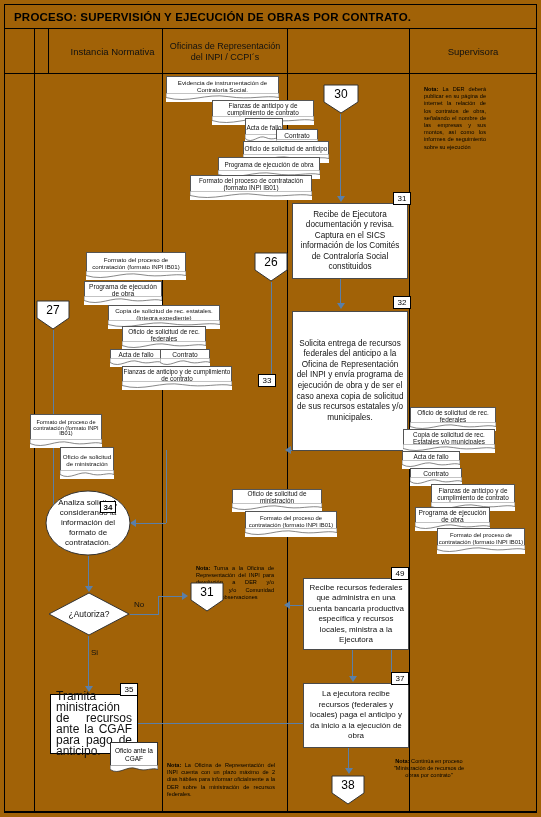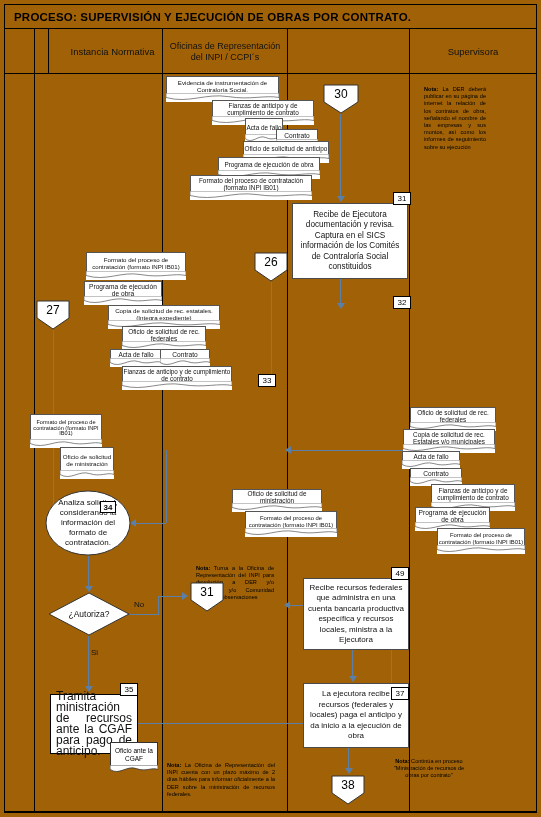--- a/index.html
+++ b/index.html
@@ -171,20 +171,23 @@
   <div class="proc" style="left:292px;top:203px;width:116px;height:76px;font-size:8.2px;line-height:10.5px;">
     <span>Recibe de Ejecutora documentación y revisa. Captura en el SICS información de los Comités de Contraloría Social constituidos</span>
   </div>
   <div class="numbox" style="left:393px;top:192px;width:18px;height:13px;">
     <span>31</span>
   </div>
 
   <div class="conn v" style="left:340px;top:279px;height:26px;"></div>
   <div class="arrow down" style="left:337px;top:303px;"></div>
 
+  <div class="proc" style="left:292px;top:311px;width:116px;height:140px;font-size:8.2px;line-height:10.6px;">
+    <span>Solicita entrega de recursos federales del anticipo a la Oficina de Representación del INPI y envía programa de ejecución de obra y de ser el caso anexa copia de solicitud de sus recursos estatales y/o municipales.</span>
+  </div>
   <div class="numbox" style="left:393px;top:296px;width:18px;height:13px;">
     <span>32</span>
   </div>
 
   <div class="doc" style="left:410px;top:407px;width:86px;height:24px;">
     <div class="docbody" style="font-size:6.4px;">
         <span>Oficio de solicitud de rec. federales</span>
       </div>
     <div class="docwave">
         <svg viewBox="0 0 100 10" preserveAspectRatio="none">
@@ -463,21 +466,21 @@
   <div class="numbox" style="left:391px;top:567px;width:18px;height:13px;">
     <span>49</span>
   </div>
 
   <div class="conn v" style="left:352px;top:650px;height:28px;"></div>
   <div class="arrow down" style="left:349px;top:676px;"></div>
 
   <div class="proc" style="left:303px;top:683px;width:106px;height:65px;font-size:8px;line-height:10.5px;">
     <span>La ejecutora recibe recursos (federales y locales) paga el anticipo y da inicio a la ejecución de obra</span>
   </div>
-  <div class="numbox" style="left:391px;top:672px;width:18px;height:13px;margin-top:15px;">
+  <div class="numbox" style="left:391px;top:672px;width:18px;height:13px;">
     <span>37</span>
   </div>
 
   <div class="conn v" style="left:348px;top:748px;height:22px;"></div>
   <div class="arrow down" style="left:345px;top:768px;"></div>
 
   <div class="pent" style="left:331px;top:775px;width:34px;height:30px;">
     <svg viewBox="0 0 34 30" preserveAspectRatio="none">
         <path d="M1,1 L33,1 L33,18 L17,29 L1,18 Z" fill="#fff" stroke="#333" stroke-width="1"></path>
       </svg>

